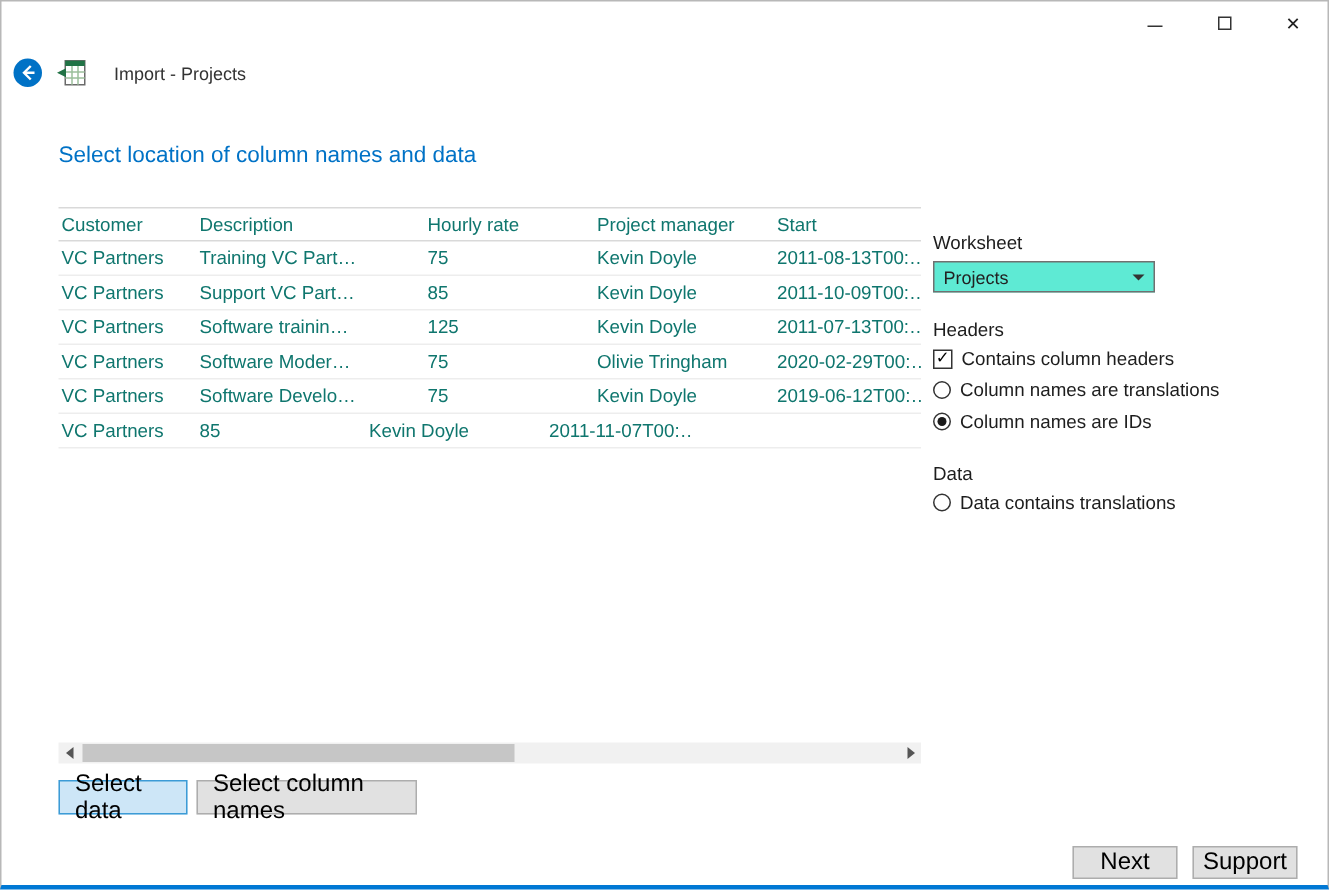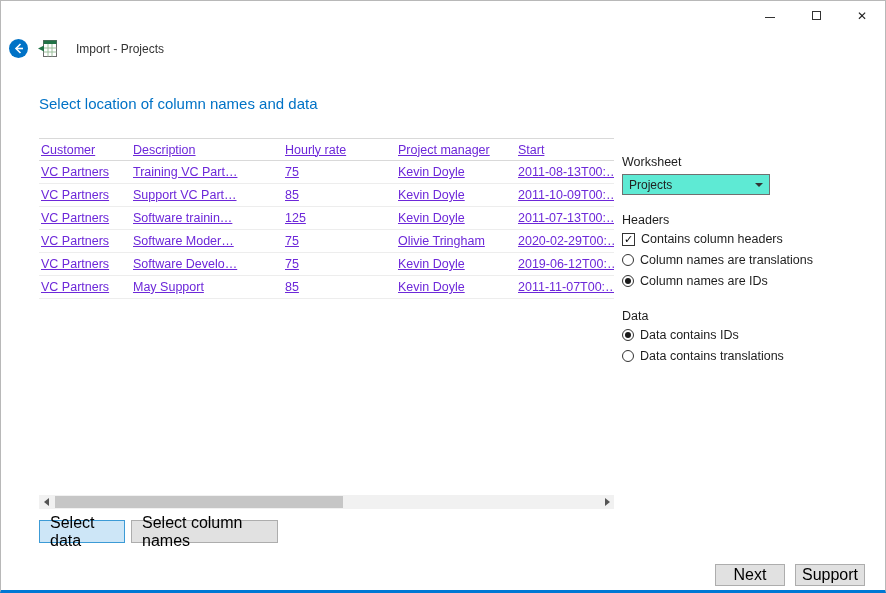--- a/index.html
+++ b/index.html
@@ -23,21 +23,21 @@
   .backbtn { width:19px; height:19px; border-radius:50%; background:#0072c6; display:flex;
              align-items:center; justify-content:center; margin-right:10px; }
   .backbtn svg { display:block; }
   .appicon { width:20px; height:19px; margin-right:18px; }
   .apptitle { font-size:12px; color:#333; }
 
   
   .heading { position:absolute; left:38px; top:94px; font-size:15px; color:#0072c6; }
 
   
-  .tbl { position:absolute; left:38px; top:137px; width:575px; font-size:12.5px; color:#6d28d9;text-decoration:underline; }
+  .tbl { position:absolute; left:38px; top:137px; width:575px; font-size:12.5px; color:#0f766e; }
   .thead { display:flex; height:23px; align-items:center;
            border-top:1px solid #d9d9d9; border-bottom:1px solid #d9d9d9; }
   .trow { display:flex; height:23px; align-items:center; border-bottom:1px solid #ededed; }
   .cell { padding-left:2px; white-space:nowrap; overflow:hidden; }
   .col0 { width:92px; }
   .col1 { width:152px; }
   .col2 { width:113px; }
   .col3 { width:120px; }
   .col4 { width:98px; }
 
@@ -158,21 +158,20 @@
         </div>
         <div class="trow">
           <div class="cell col0">VC Partners</div>
           <div class="cell col1">Software Develo…</div>
           <div class="cell col2">75</div>
           <div class="cell col3">Kevin Doyle</div>
           <div class="cell col4">2019-06-12T00:…</div>
         </div>
         <div class="trow">
           <div class="cell col0">VC Partners</div>
-          <div class="cell col1">May Support</div>
           <div class="cell col2">85</div>
           <div class="cell col3">Kevin Doyle</div>
           <div class="cell col4">2011-11-07T00:…</div>
         </div>
       </div>
   </div>
 
   <div class="panel">
     <div class="grouplabel">Worksheet</div>
     <div class="select">
@@ -193,24 +192,20 @@
     </div>
     <div class="opt">
       <span class="radio checked"></span>
       <span>Column names are IDs</span>
     </div>
 
     <div class="spacer14"></div>
     <div class="grouplabel">Data</div>
 
     <div class="opt">
-      <span class="radio checked"></span>
-      <span>Data contains IDs</span>
-    </div>
-    <div class="opt">
       <span class="radio"></span>
       <span>Data contains translations</span>
     </div>
   </div>
 
   <div class="hscroll">
     <div class="scrollarrow">
       <span class="tri-left"></span>
     </div>
     <div class="scrolltrack">

